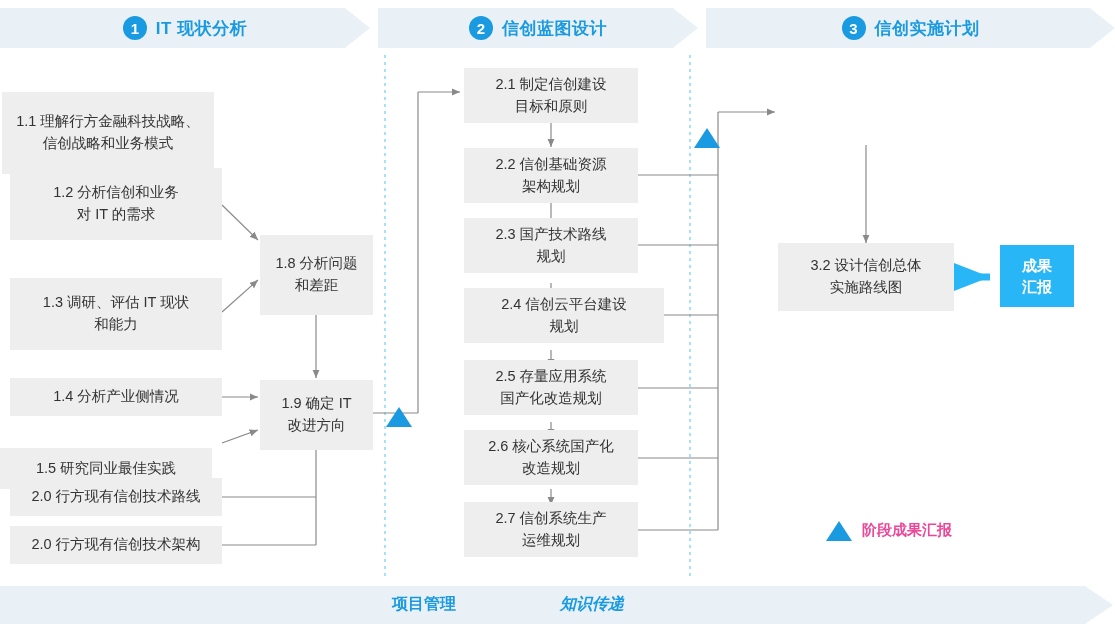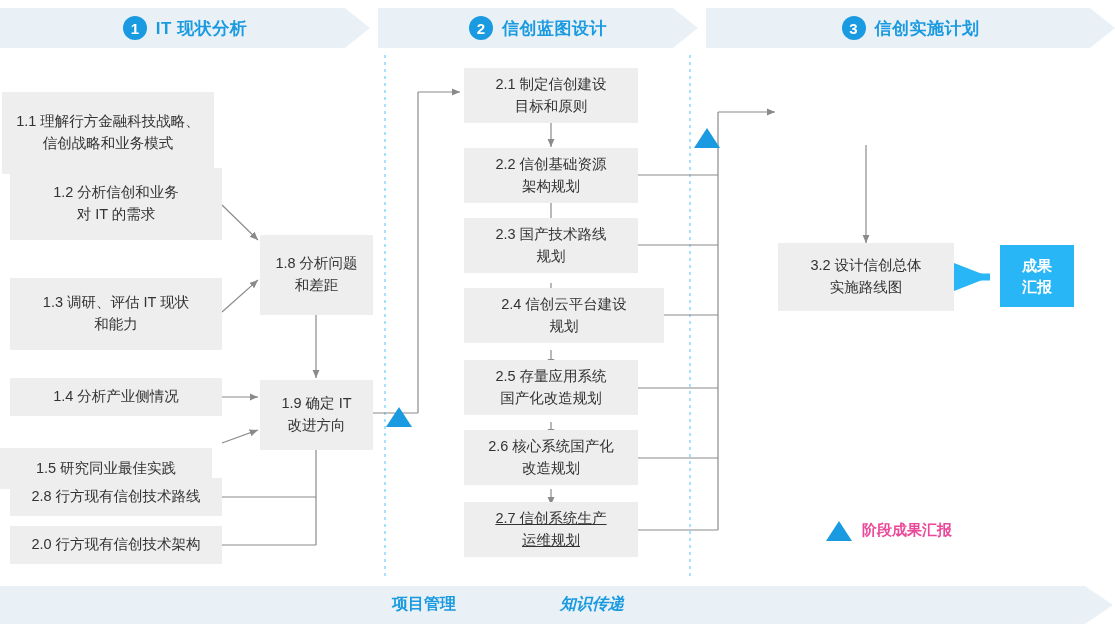--- a/index.html
+++ b/index.html
@@ -190,40 +190,40 @@
   </svg>
 
   <div class="box" style="left:2px; top:68px; width:212px; height:82px;margin-top:24px;">1.1 理解行方金融科技战略、
 信创战略和业务模式</div>
   <div class="box" style="left:10px; top:168px; width:212px; height:72px;">1.2 分析信创和业务
 对 IT 的需求</div>
   <div class="box" style="left:10px; top:278px; width:212px; height:72px;">1.3 调研、评估 IT 现状
 和能力</div>
   <div class="box" style="left:10px; top:378px; width:212px; height:38px;">1.4 分析产业侧情况</div>
   <div class="box" style="left:0; top:424px; width:212px; height:41px;margin-top:24px;">1.5 研究同业最佳实践</div>
-  <div class="box" style="left:10px; top:478px; width:212px; height:38px;">2.8 行方现有信创技术路线</div>
+  <div class="box" style="left:10px; top:478px; width:212px; height:38px;">2.0 行方现有信创技术路线</div>
   <div class="box" style="left:10px; top:526px; width:212px; height:38px;">2.0 行方现有信创技术架构</div>
   <div class="box" style="left:260px; top:235px; width:113px; height:80px;">1.8 分析问题
 和差距</div>
   <div class="box" style="left:260px; top:380px; width:113px; height:70px;">1.9 确定 IT
 改进方向</div>
 
   <div class="box" style="left:464px; top:68px; width:174px; height:55px;">2.1 制定信创建设
 目标和原则</div>
   <div class="box" style="left:464px; top:148px; width:174px; height:55px;">2.2 信创基础资源
 架构规划</div>
   <div class="box" style="left:464px; top:218px; width:174px; height:55px;">2.3 国产技术路线
 规划</div>
   <div class="box" style="left:464px; top:288px; width:200px; height:55px;">2.4 信创云平台建设
 规划</div>
   <div class="box" style="left:464px; top:360px; width:174px; height:55px;">2.5 存量应用系统
 国产化改造规划</div>
   <div class="box" style="left:464px; top:430px; width:174px; height:55px;">2.6 核心系统国产化
 改造规划</div>
-  <div class="box" style="left:464px; top:502px; width:174px; height:55px;text-decoration:underline;">2.7 信创系统生产
+  <div class="box" style="left:464px; top:502px; width:174px; height:55px;">2.7 信创系统生产
 运维规划</div>
 
   <div class="box" style="left:778px; top:243px; width:176px; height:68px;">3.2 设计信创总体
 实施路线图</div>
 
   <div class="result-box" style="left:1000px; top:245px; width:74px; height:62px;">成果
 汇报</div>
 
   <div class="tri" style="left:386px; top:407px;"></div>
   <div class="tri" style="left:694px; top:128px;"></div>

